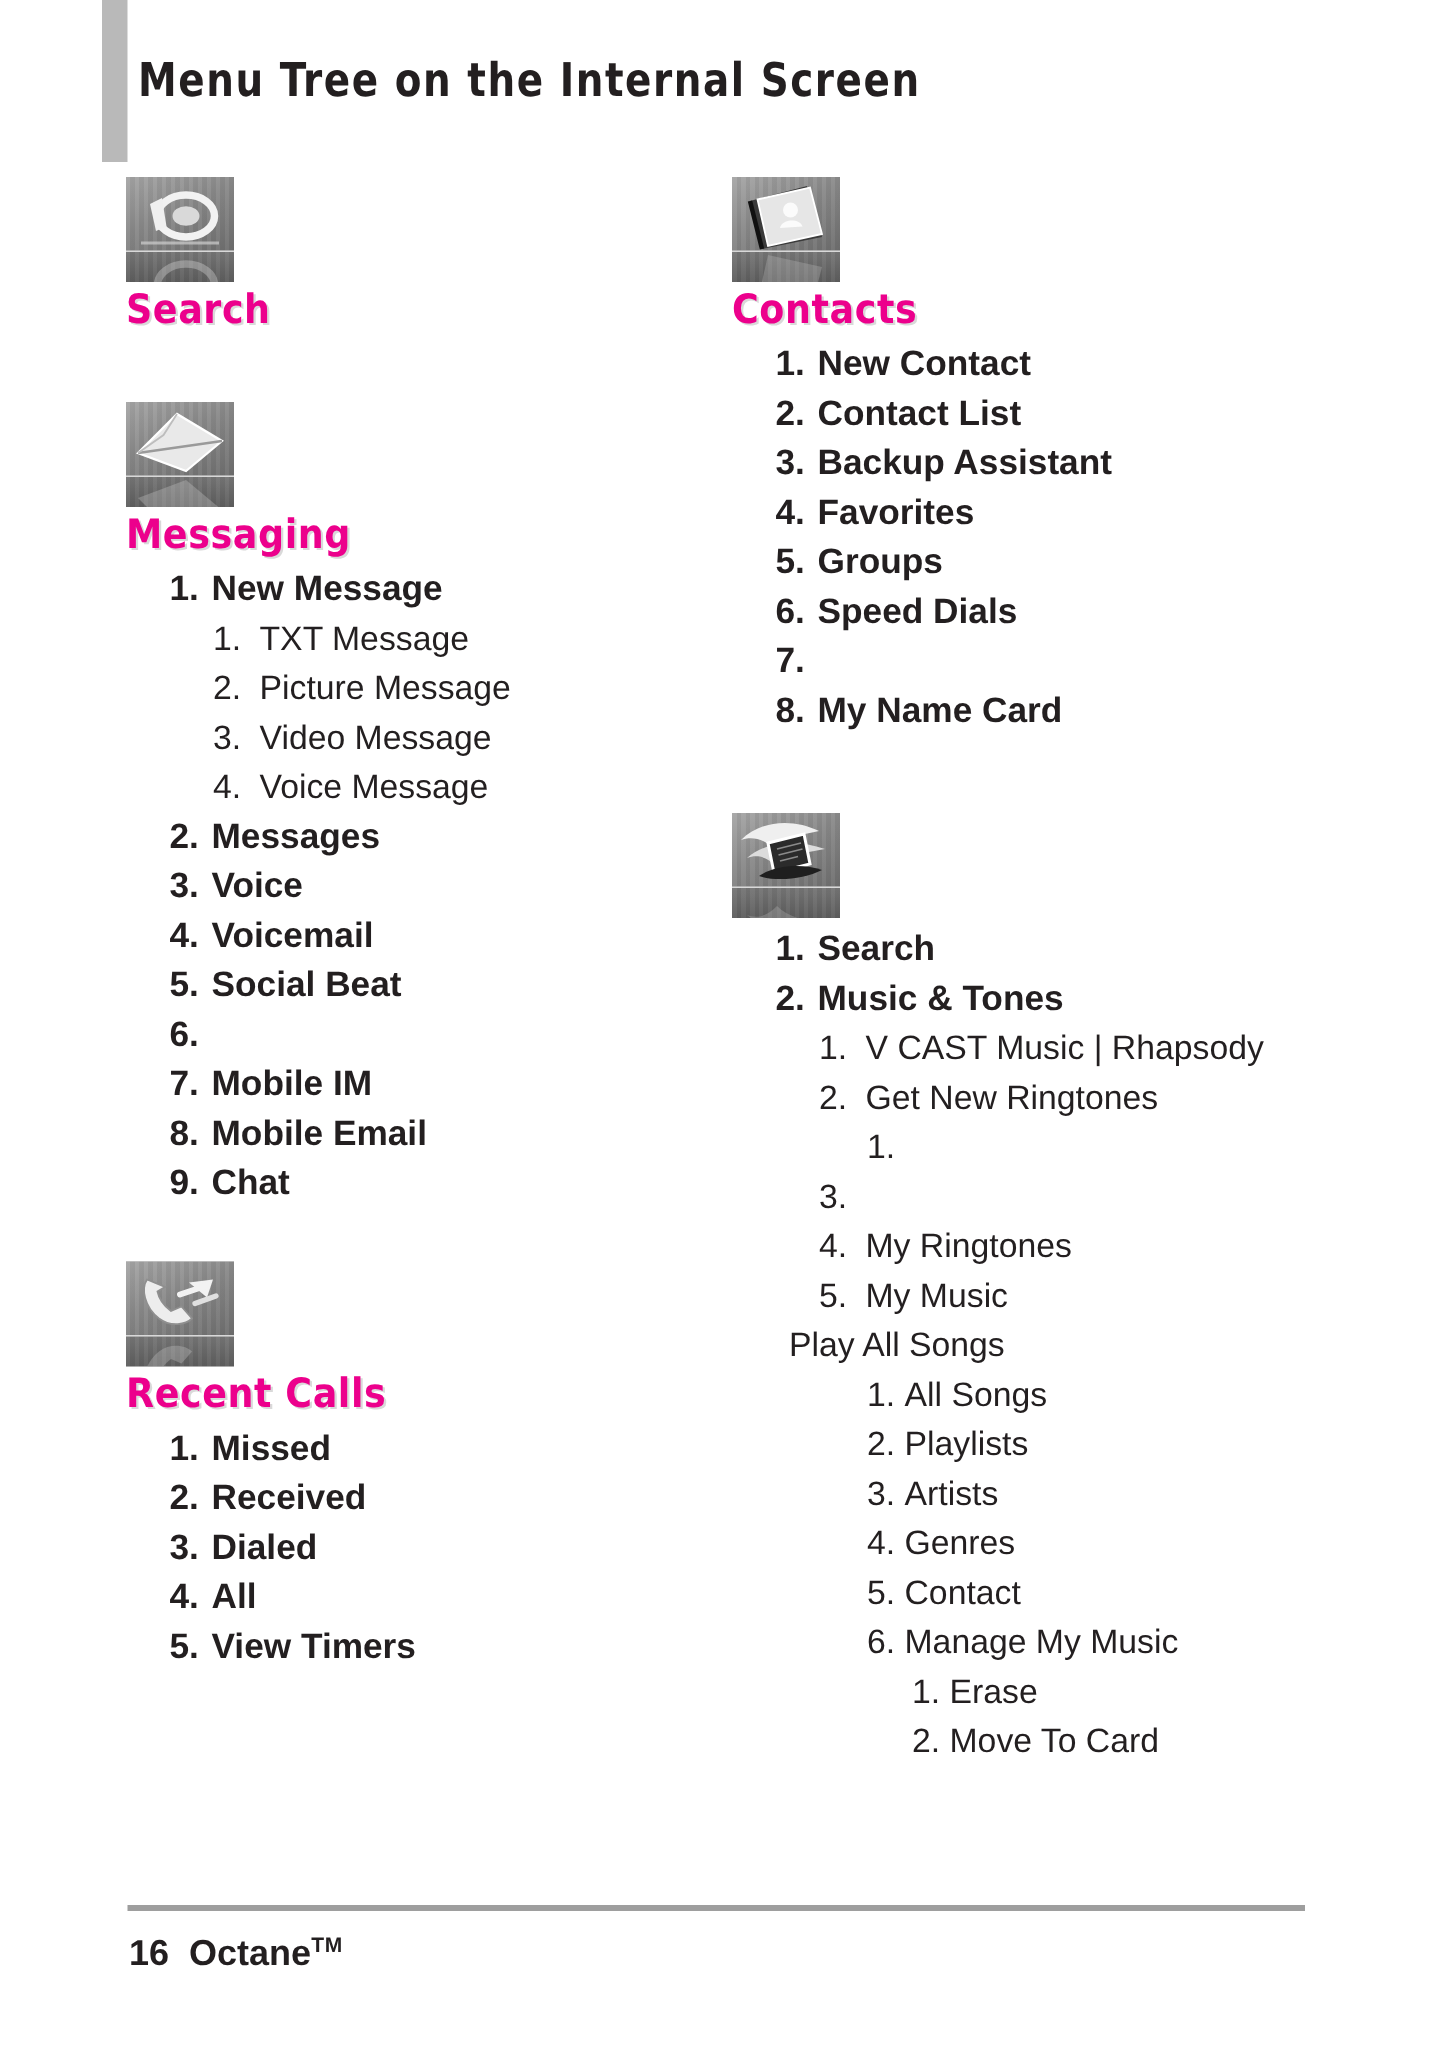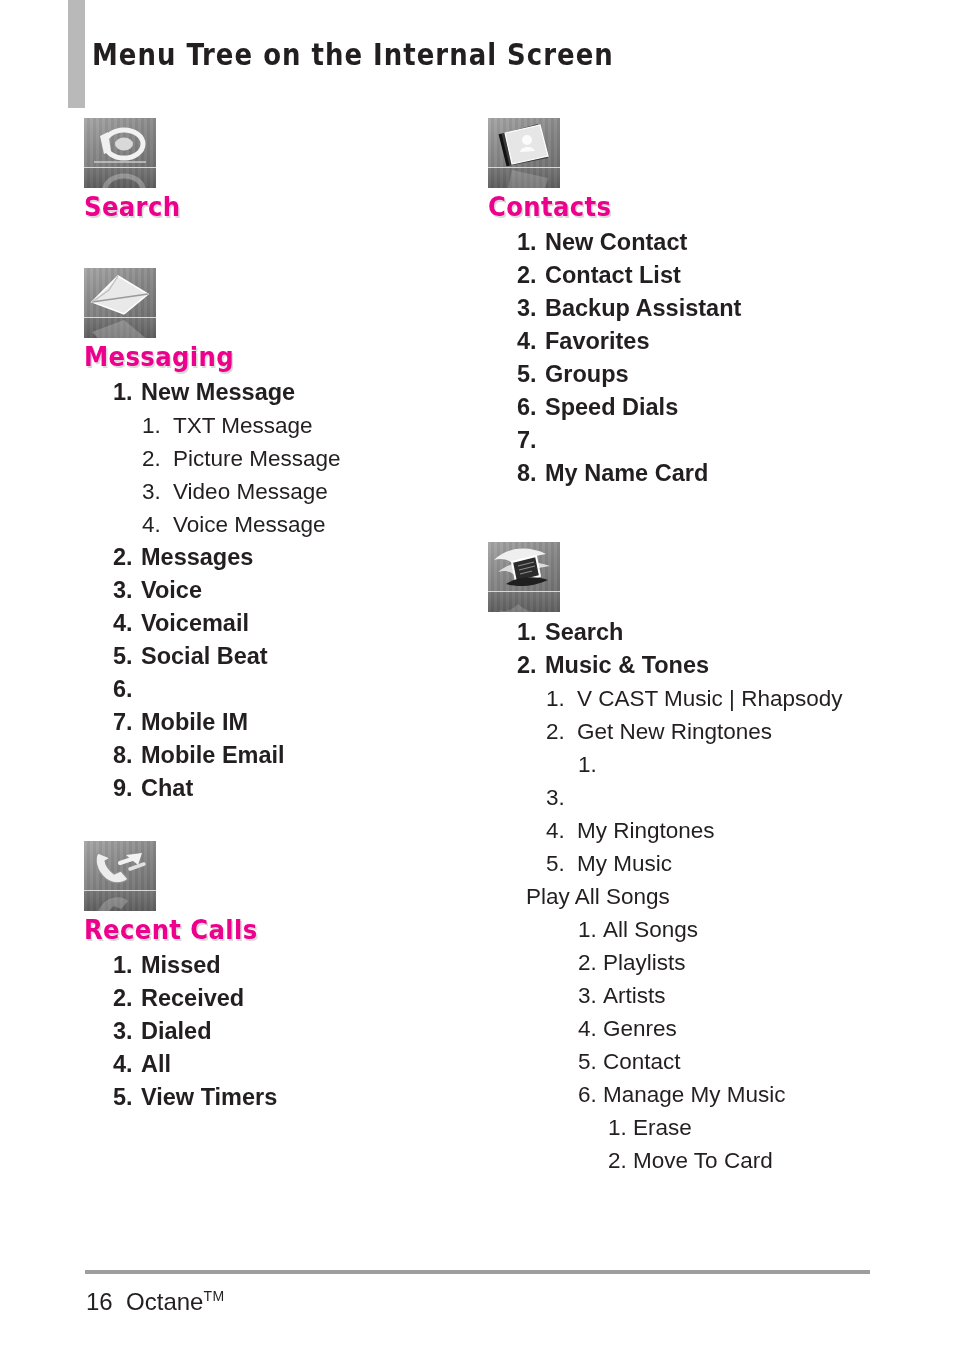--- a/index.html
+++ b/index.html
@@ -155,21 +155,21 @@
     top: 1270px;
     width: 785px;
     height: 4px;
     background: #9e9e9e;
   }
   #footer-text {
     position: absolute;
     left: 86px;
     top: 1288px;
     font-size: 24px;
-    font-weight: 400;
+    font-weight: 700;
     color: #231f20;
     white-space: nowrap;
     text-align: center;
   }
   #footer-text .tm {
     font-size: 14px;
     vertical-align: 9px;
     letter-spacing: 0.5px;
   }
 </style>

